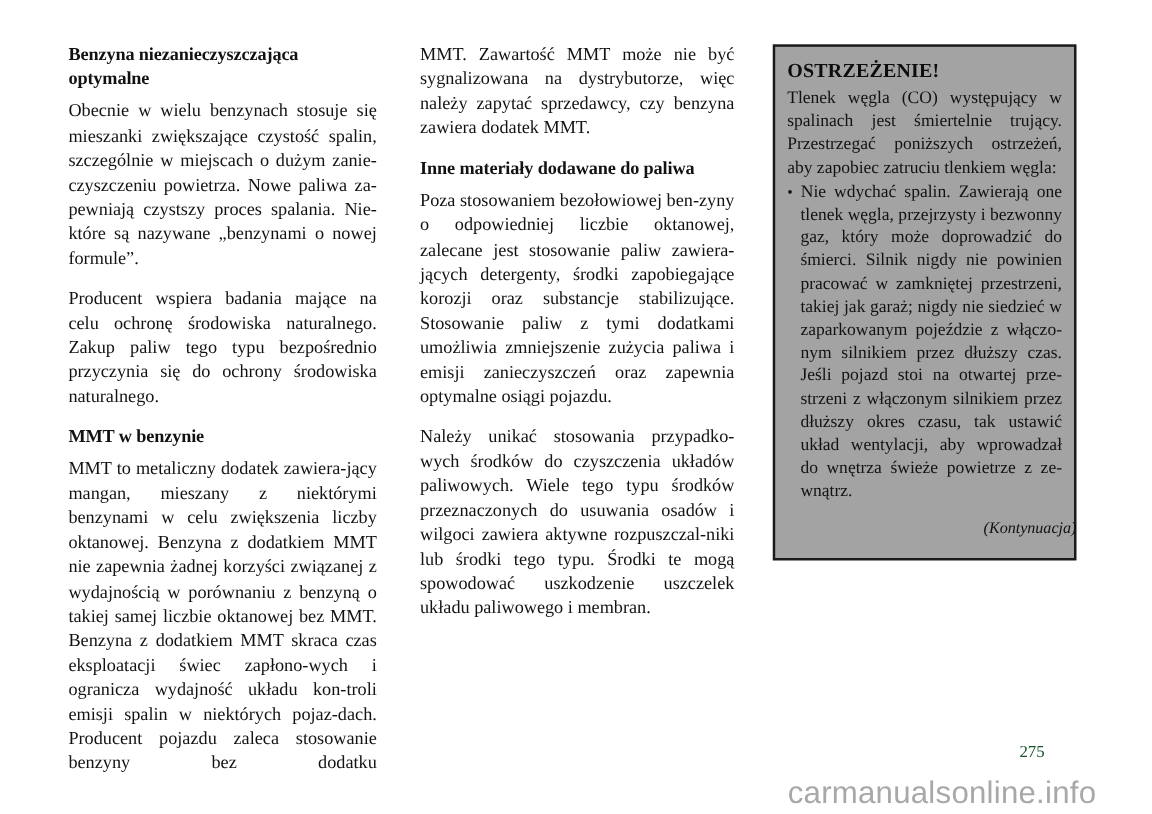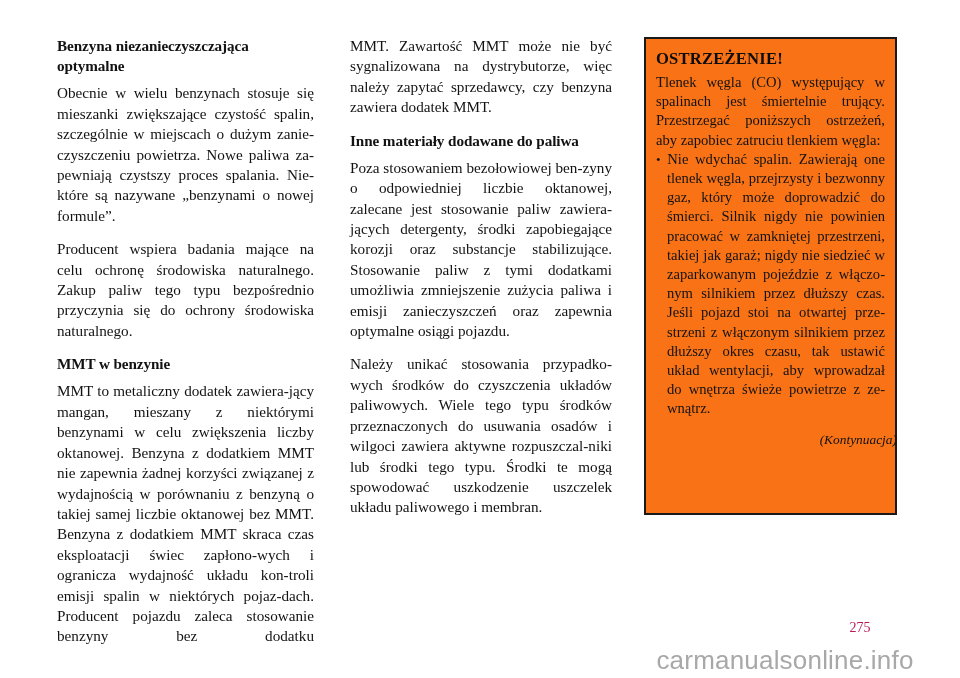--- a/index.html
+++ b/index.html
@@ -61,24 +61,24 @@
     display: inline-block;
     width: 100%;
   }
 
   
   .warning-box {
     position: absolute;
     left: 644px;
     top: 37px;
     width: 253px;
-    height: 478px;
+    height: 430px;
     box-sizing: border-box;
     border: 2.2px solid #1a1a1a;
-    background: #f97316;
+    background: #a3a3a3;
     padding: 9px 10px 8px 10px;
   }
   .warning-title {
     font-size: 16.6px;
     font-weight: bold;
     line-height: 21px;
     margin: 0 0 4px 0;
     letter-spacing: 0.2px;
     color: #0d0d0d;
   }
@@ -115,21 +115,21 @@
   }
 
   
   .page-number {
     position: absolute;
     left: 830px;
     top: 620px;
     width: 60px;
     text-align: center;
     font-size: 14px;
-    color: #be185d;
+    color: #14532d;
   }
 
   
   .watermark {
     position: absolute;
     left: 620px;
     top: 645px;
     width: 330px;
     text-align: center;
     font-family: "Liberation Sans", "DejaVu Sans", sans-serif;

